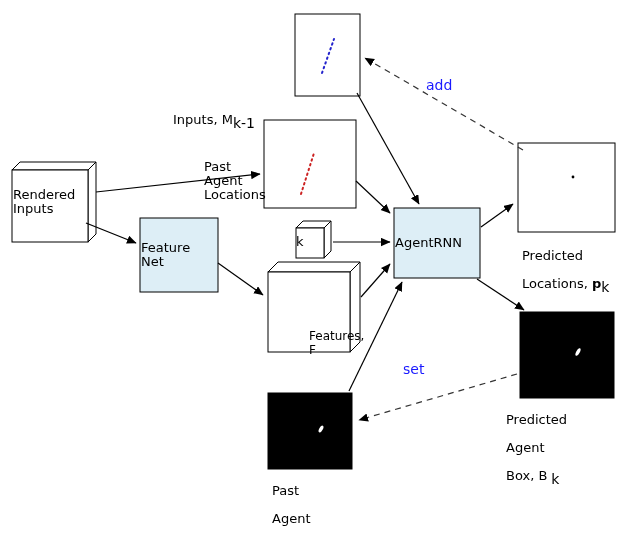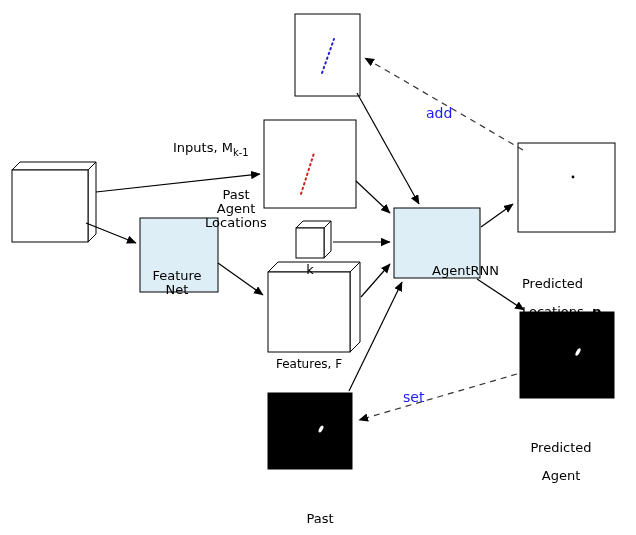--- a/index.html
+++ b/index.html
@@ -1,23 +1,23 @@
 <!DOCTYPE html>
 <html><head>
 <meta charset="utf-8">
 <style>
   * { margin:0; padding:0; box-sizing:border-box; }
   html,body { background:#ffffff; }
   body { font-family:"DejaVu Sans","Liberation Sans",sans-serif; }
   #canvas { position:relative; width:636px; height:535px; background:#fff; overflow:hidden; }
   #shapes { position:absolute; left:0; top:0; width:636px; height:535px; }
-  .label { position:absolute; font-size:13px; color:#000; line-height:14px; white-space:pre-line;margin-top:28px; }
-  .center { text-align:center; }
-  .small { font-size:12px; }
-  sub { font-size:10px; line-height:10px; }
+  .label { position:absolute; font-size:13px; color:#000; line-height:14px; white-space:pre-line; }
+  .center { text-align:left; }
+  .small { font-size:12px;padding-left:40px; }
+  sub { font-size:14px; line-height:10px; }
   sub.gapped { margin-left:4px; }
   .blue-note { color:#1a1aff; font-size:14px; }
 </style>
 </head>
 <body>
 
 <div id="canvas">
 
   <svg id="shapes" viewBox="0 0 636 535" xmlns="http://www.w3.org/2000/svg">
     <defs>
@@ -73,38 +73,41 @@
   </svg>
 
   <div class="label" style="left:173px; top:99px;">
     <span>Inputs, M</span><sub>k-1</sub>
   </div>
 
   <div class="label center" style="left:204px; top:160px; width:64px;">Past
 Agent
 Locations</div>
 
+  <div class="label center" style="left:13px; top:188px; width:74px;">Rendered
+Inputs</div>
 
   <div class="label center" style="left:141px; top:241px; width:72px;">Feature
 Net</div>
 
   <div class="label center" style="left:296px; top:235px; width:28px;">k</div>
 
   <div class="label center small" style="left:269px; top:329px; width:80px;">Features, F</div>
 
-  <div class="label center" style="left:395px; top:236px; width:84px;padding-left:37px;">AgentRNN</div>
+  <div class="label center" style="left:395px; top:236px; width:84px;">AgentRNN</div>
 
   <div class="label" style="left:522px; top:235px;">
     <div>Predicted</div>
     <div><span>Locations, </span><b>p</b><sub>k</sub></div>
   </div>
 
   <div class="label center" style="left:506px; top:399px; width:110px;">
     <div>Predicted</div>
     <div>Agent</div>
+    <div><span>Box, B</span><sub class="gapped">k</sub></div>
   </div>
 
   <div class="label center" style="left:272px; top:470px; width:96px;">
     <div>Past</div>
     <div>Agent</div>
     
   </div>
 
   <div class="label blue-note" style="left:426px; top:78px;">add</div>
 

